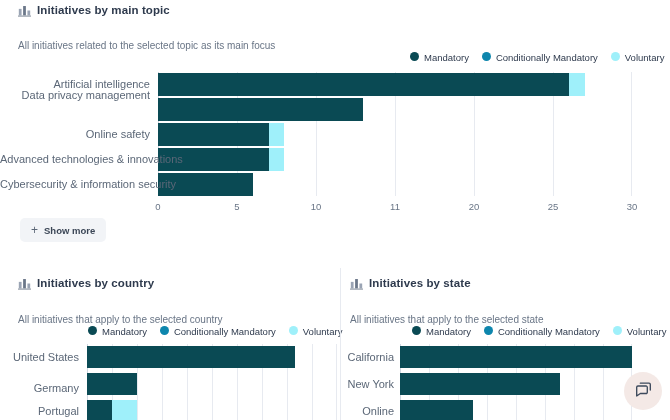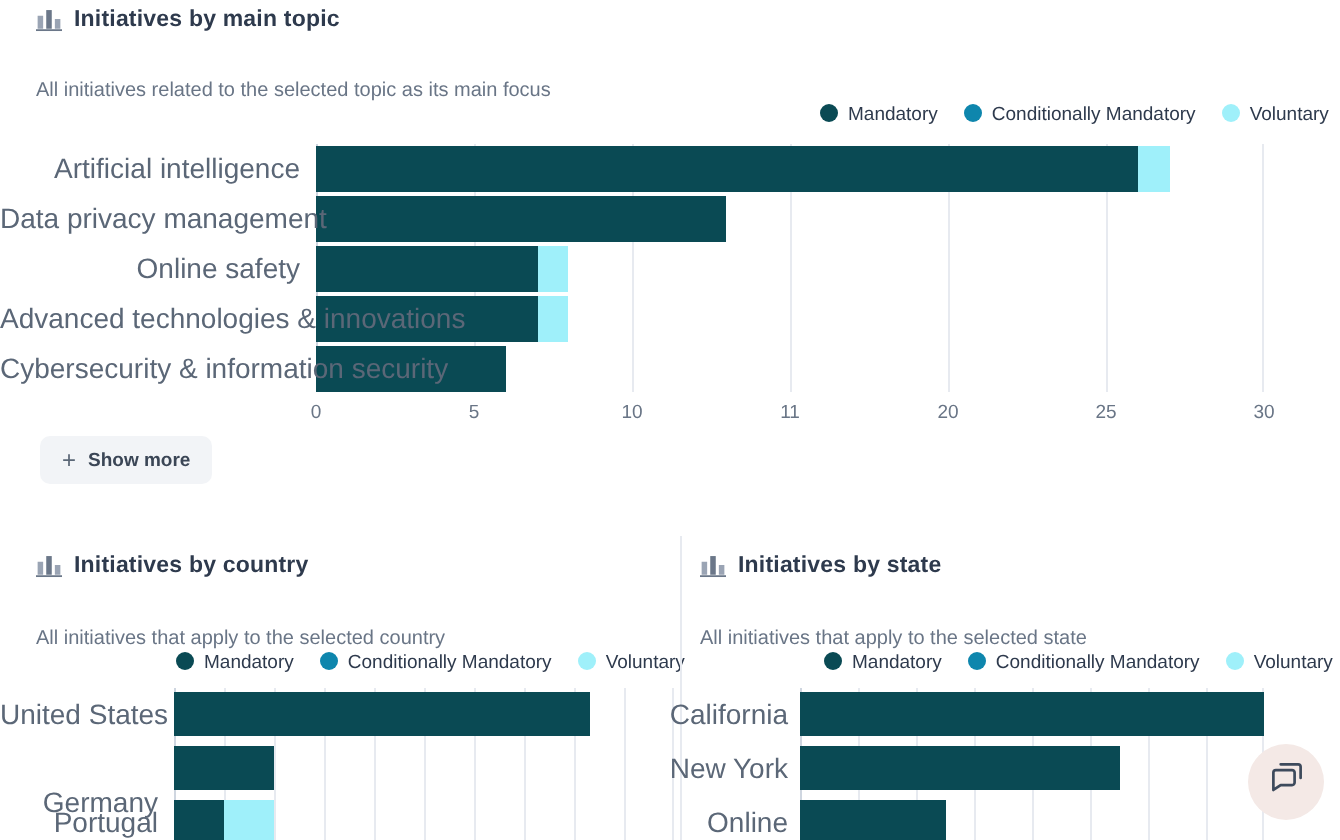--- a/index.html
+++ b/index.html
@@ -27,21 +27,21 @@
   .lg-item { display: flex; gap: 5px; }
   .lg-dot { width: 9px; height: 9px; border-radius: 50%; display: block; }
   .lg-label { font-size: 9.5px; color: #2e3a4d; white-space: nowrap; }
 
   
   .plot { position: relative; }
   .gridlines { position: absolute; inset: 0; pointer-events: none; }
   .gridline { position: absolute; top: 0; bottom: 0; width: 1px; background: #e7eaf0; }
   .axisline { position: absolute; top: 0; bottom: 0; width: 1px; background: #cfd6e0; }
   .cat-label {
-    position: absolute; font-size: 14px; color: #5b6777;
+    position: absolute; font-size: 11px; color: #5b6777;
     text-align: right; white-space: nowrap; transform: translateY(-50%);
   }
   .bar-row { position: absolute; display: flex; }
   .seg { height: 100%; display: block; }
   .tick {
     position: absolute; font-size: 9.5px; color: #697586;
     transform: translateX(-50%); white-space: nowrap;
   }
 
   
@@ -124,21 +124,21 @@
     <div class="bar-row" style="left:0;top:76px;width:126.4px;height:23px;">
       <span class="seg" style="width:110.6px;background:#0a4a54"></span>
       <span class="seg" style="width:15.8px;background:#9ff0fa"></span>
     </div>
     <div class="bar-row" style="left:0;top:101px;width:94.8px;height:23px;">
       <span class="seg" style="width:94.8px;background:#0a4a54"></span>
     </div>
   </div>
 
   <div class="cat-label" style="left:0;width:150px;top:84px;">Artificial intelligence</div>
-  <div class="cat-label" style="left:0;width:150px;top:109px;">Data privacy management</div>
+  <div class="cat-label" style="left:0;width:150px;top:95px;">Data privacy management</div>
   <div class="cat-label" style="left:0;width:150px;top:134px;">Online safety</div>
   <div class="cat-label" style="left:0;width:150px;top:159px;">Advanced technologies &amp; innovations</div>
   <div class="cat-label" style="left:0;width:150px;top:184px;">Cybersecurity &amp; information security</div>
 
   <div style="position:absolute;left:0;top:201px;width:670px;height:14px;">
     <span class="tick" style="left:158px">0</span>
     <span class="tick" style="left:237px">5</span>
     <span class="tick" style="left:316px">10</span>
     <span class="tick" style="left:395px">11</span>
     <span class="tick" style="left:474px">20</span>
@@ -200,21 +200,21 @@
     <div class="bar-row" style="left:0;top:29px;width:50px;height:22px;">
       <span class="seg" style="width:50px;background:#0a4a54"></span>
     </div>
     <div class="bar-row" style="left:0;top:56px;width:50px;height:22px;">
       <span class="seg" style="width:25px;background:#0a4a54"></span>
       <span class="seg" style="width:25px;background:#9ff0fa"></span>
     </div>
   </div>
 
   <div class="cat-label" style="left:0;width:79px;top:357px;">United States</div>
-  <div class="cat-label" style="left:0;width:79px;top:401px;">Germany</div>
+  <div class="cat-label" style="left:0;width:79px;top:388px;">Germany</div>
   <div class="cat-label" style="left:0;width:79px;top:411px;">Portugal</div>
 
   <div class="divider-v" style="left:340px;top:268px;height:152px;"></div>
 
   <div style="position:absolute;left:350px;top:276px;" class="sec-head">
     <span class="chart-icon">
       <svg viewBox="0 0 16 16" width="13" height="13">
         <rect x="1" y="6" width="3.4" height="8" fill="#9aa4b4"></rect>
         <rect x="6.3" y="2.5" width="3.4" height="11.5" fill="#6b7789"></rect>
         <rect x="11.6" y="8" width="3.4" height="6" fill="#9aa4b4"></rect>

